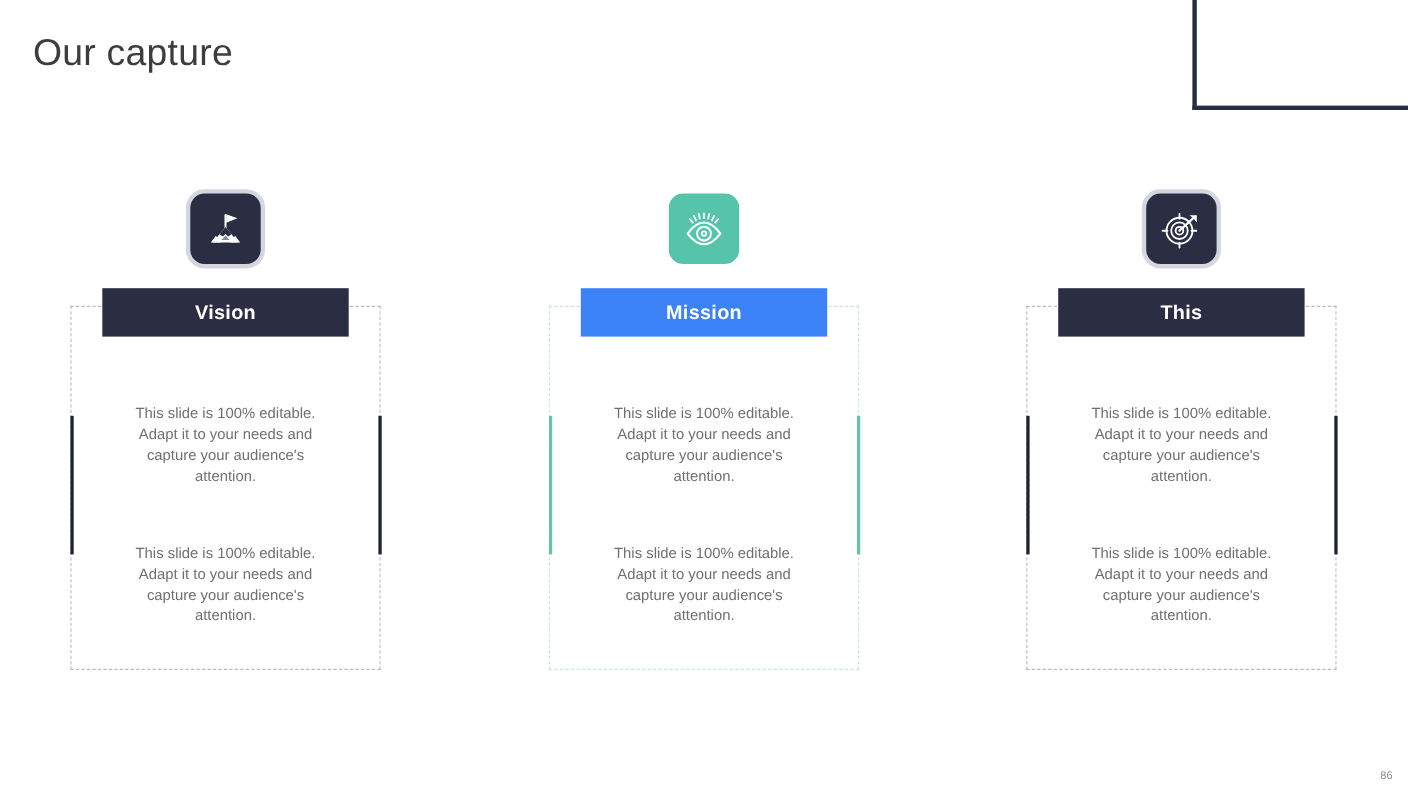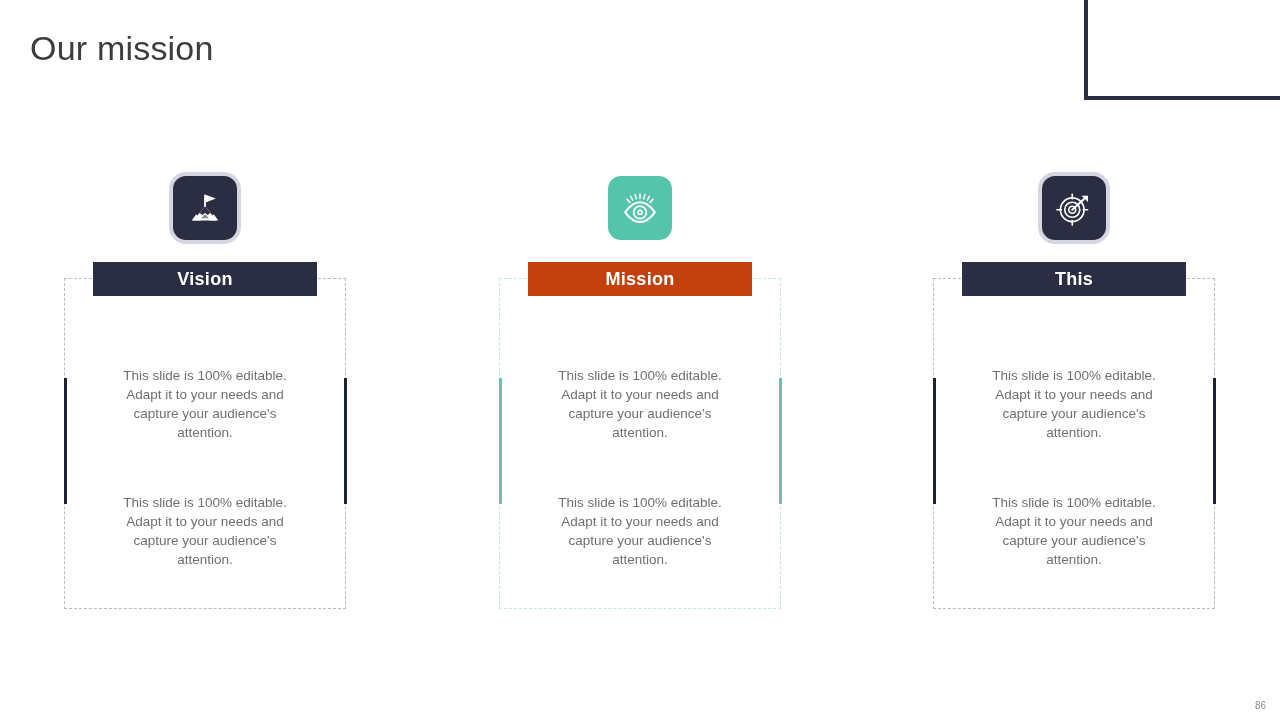--- a/index.html
+++ b/index.html
@@ -92,31 +92,31 @@
   }
   .dashed-box.teal { border-color: #c7e6de; }
 
   
   .header-bar {
     position: absolute;
     top: 102px;
     left: 50%;
     transform: translateX(-50%);
     width: 224px;
-    height: 34px;
+    height: 44px;
     display: flex;
     align-items: center;
     justify-content: center;
     color: #ffffff;
     font-size: 18px;
     font-weight: bold;
     letter-spacing: 0.3px;
   }
   .header-bar.dark { background: #2b2d42; }
-  .header-bar.teal { background: #c2410c; }
+  .header-bar.teal { background: #3b82f6; }
 
   
   .body-area {
     position: absolute;
     top: 190px;
     left: 0;
     width: 290px;
   }
   .body-text {
     width: 200px;
@@ -149,21 +149,21 @@
     color: #8a8a8a;
   }
 </style>
 </head>
 <body>
 
 <div class="slide">
 
   <div class="corner-frame"></div>
 
-  <div class="page-title">Our mission</div>
+  <div class="page-title">Our capture</div>
 
   <div class="col col-vision">
 
     <div class="dashed-box"></div>
 
     <div class="accent-bar left dark"></div>
     <div class="accent-bar right dark"></div>
 
     <div class="icon-badge-wrap">
       <div class="icon-badge dark">

